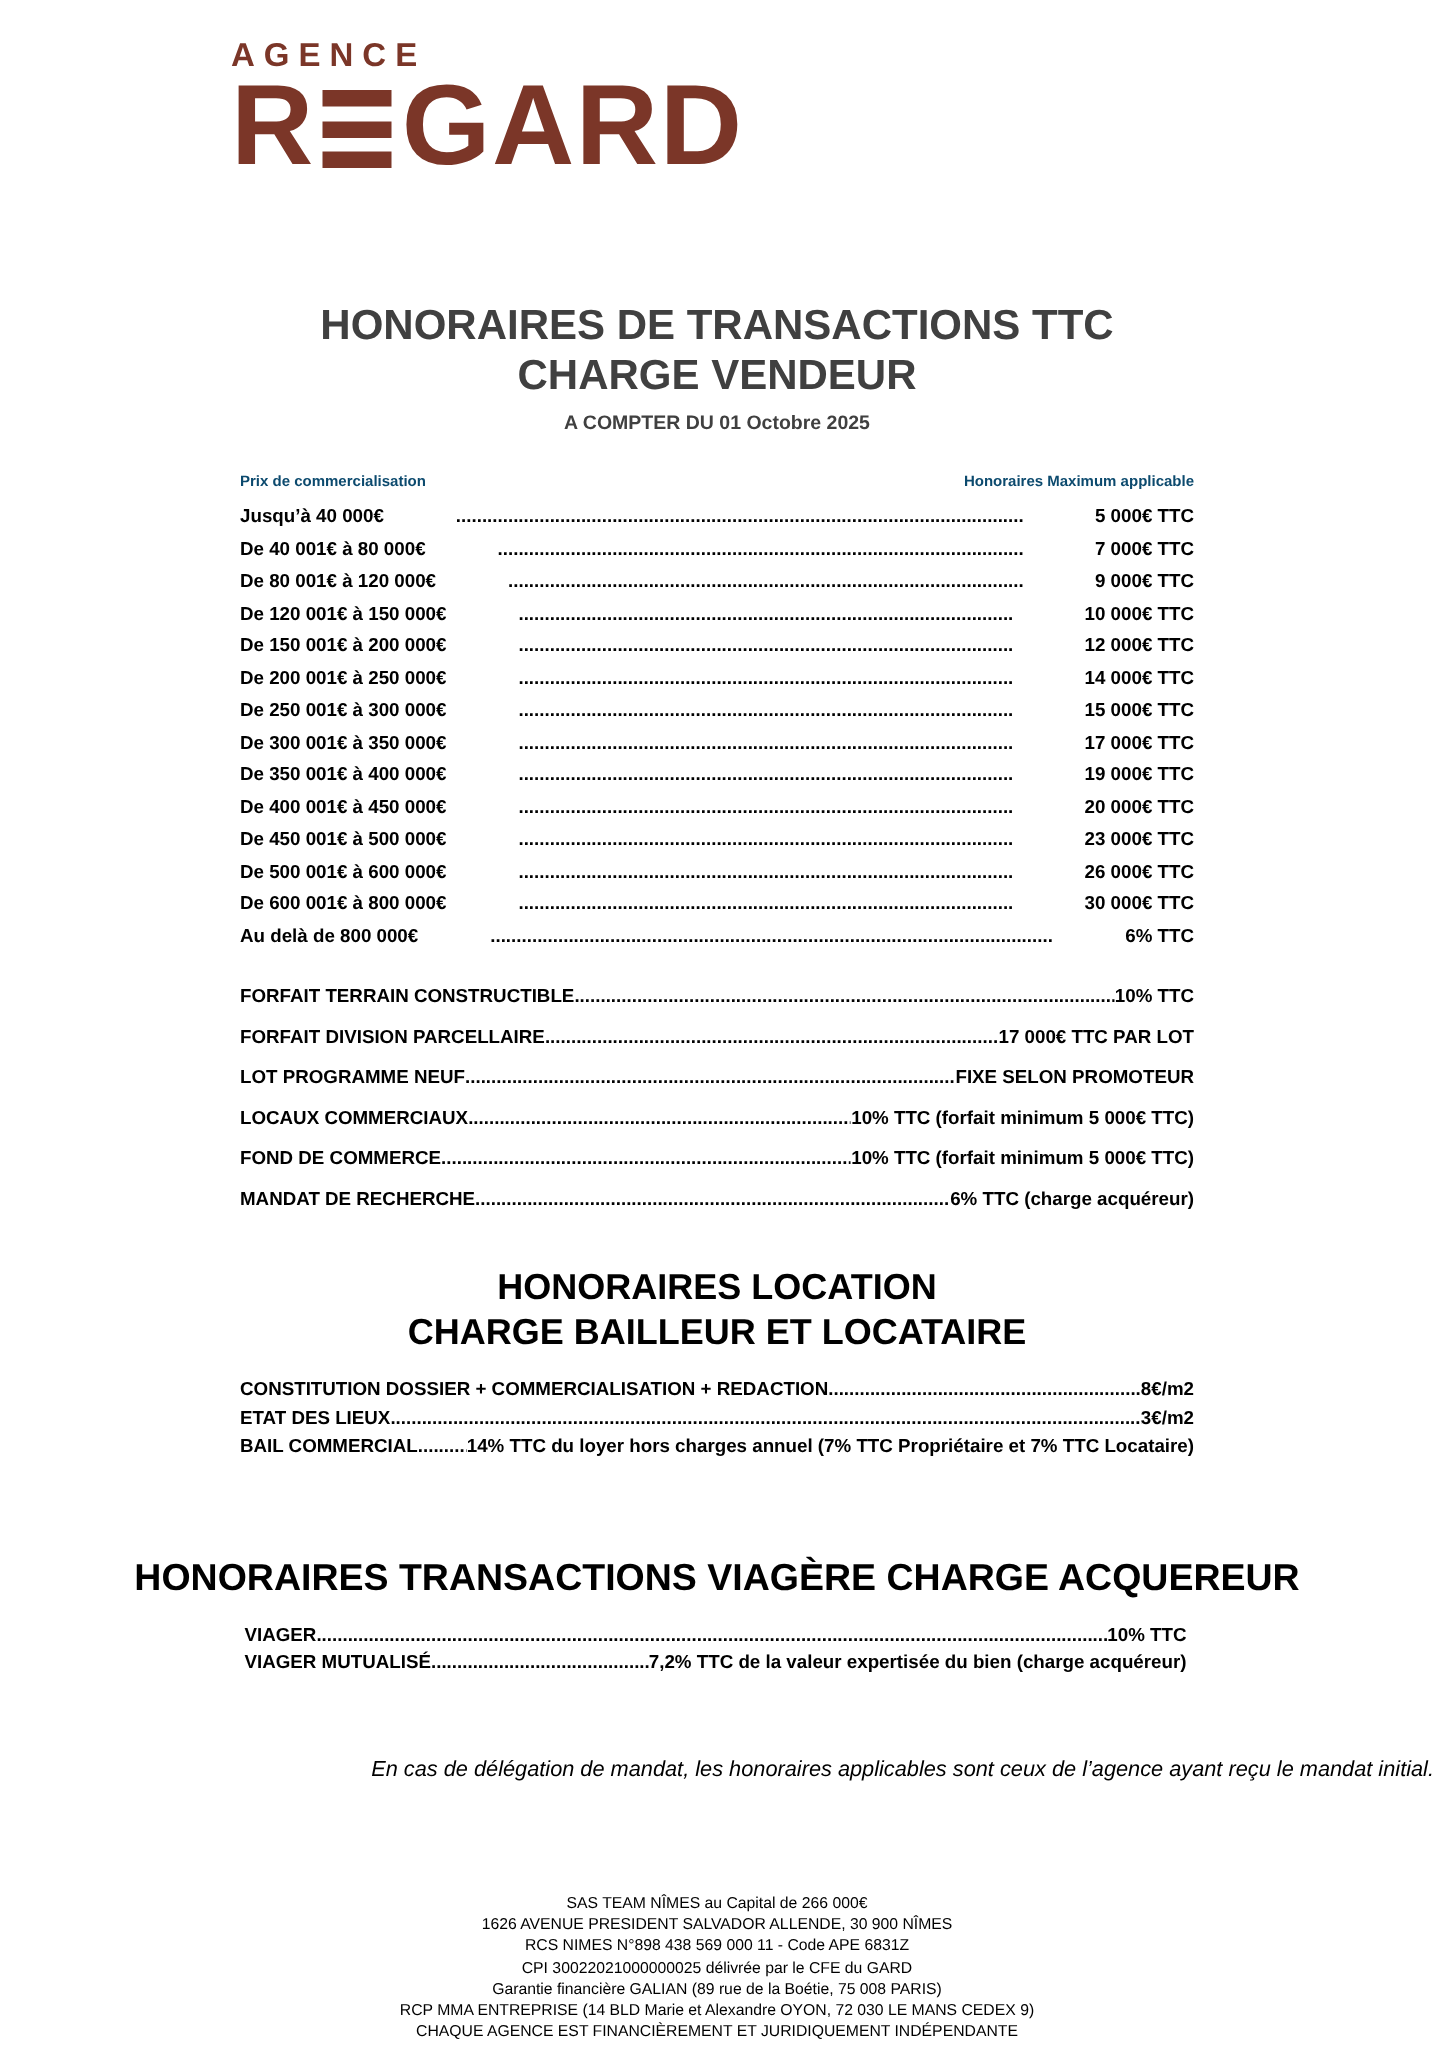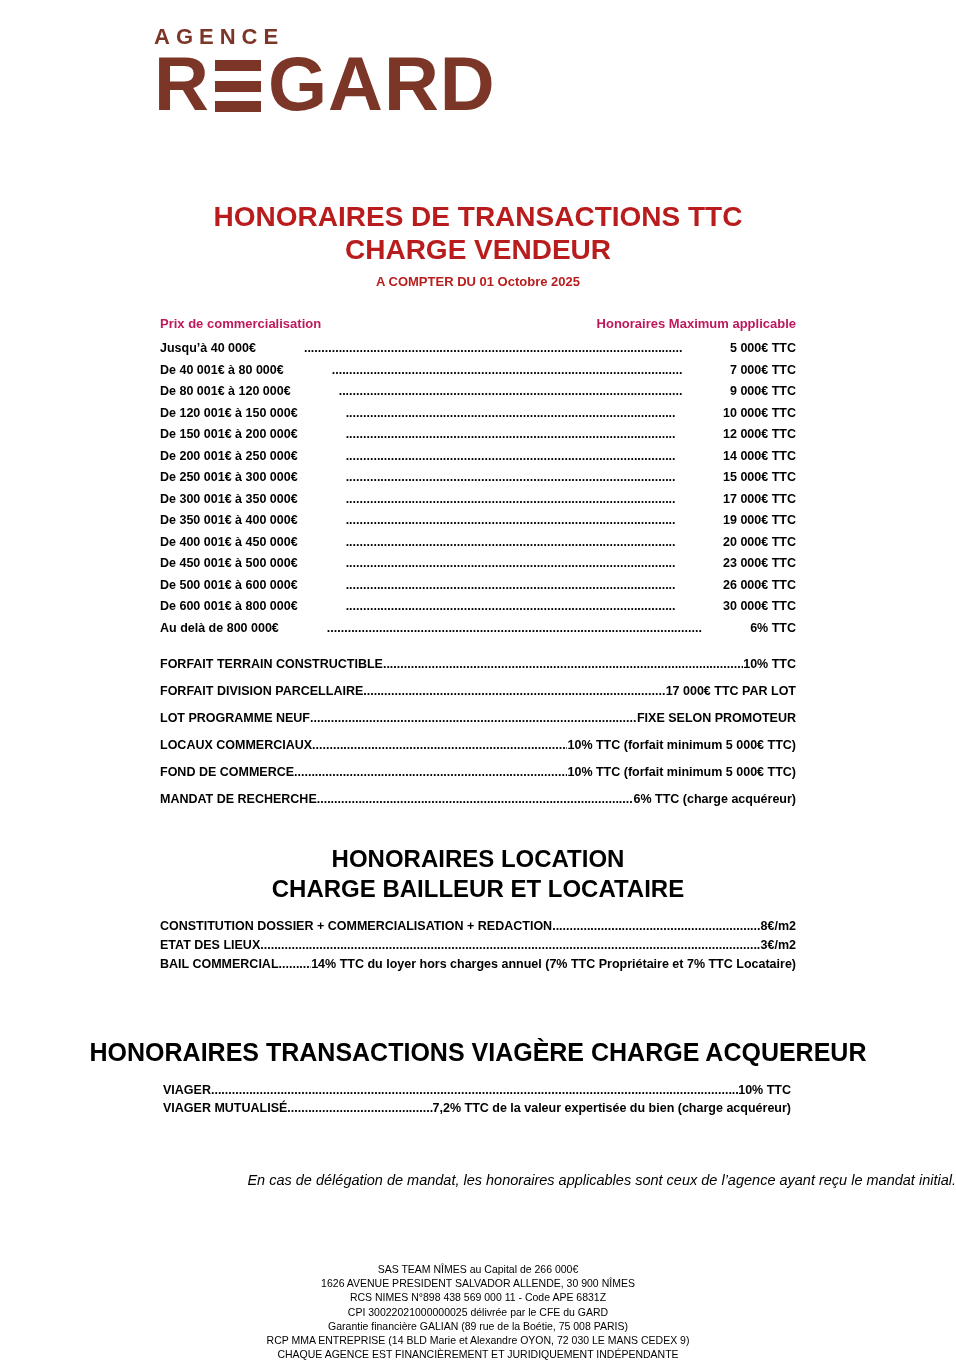--- a/index.html
+++ b/index.html
@@ -16,38 +16,38 @@
   .logo { position: absolute; top: 24px; left: 154px; color: #7B3628; }
   .logo-top { font-size: 22px; font-weight: 600; letter-spacing: 6px; }
   .logo-main { display: flex; align-items: center; margin-top: 2px;
                font-size: 76px; line-height: 64px; font-weight: 700; letter-spacing: 1px; }
   .logo-e { display: inline-flex; flex-direction: column; justify-content: space-between;
             width: 46px; height: 52px; margin: 4px 7px 0 5px; }
   .logo-e i { display: block; height: 11px; background: #7B3628; }
 
   
   .title-block { position: absolute; top: 200px; left: 0; right: 0;
-                 text-align: center; color: #b91c1c; }
+                 text-align: center; color: #404040; }
   .title-line { font-size: 28px; font-weight: 700; line-height: 33px; }
   .subtitle { font-size: 13px; font-weight: 700; margin-top: 8px; }
 
   .sec-title { position: absolute; left: 0; right: 0; text-align: center;
                color: #000000; font-weight: 700; }
   .loc-title { top: 844px; font-size: 24px; line-height: 30px; }
   .viager-title { top: 1038px; font-size: 25px; line-height: 28px; }
 
   
   .tbl { position: absolute; left: 160px; width: 636px; }
   .fee-table { top: 316px; }
   .forfait-table { top: 658px; }
   .loc-table { top: 920px; }
   .viager-table { top: 1084px; left: 163px; width: 628px; }
 
   .thead { display: flex; justify-content: space-between;
-           color: #be185d; font-weight: 700; font-size: 13px; margin-bottom: 11px; }
+           color: #0c4a6e; font-weight: 700; font-size: 10px; margin-bottom: 11px; }
   .row { display: flex; align-items: baseline; font-weight: 700;
          font-size: 12.5px; line-height: 13px; color: #000; }
   .fee-table .row { margin-bottom: 8.5px; gap: 48px; }
   .forfait-table .row { margin-bottom: 14px; }
   .loc-table .row { margin-bottom: 6px; }
   .viager-table .row { margin-bottom: 4.5px; }
   .lbl { white-space: nowrap; }
   .dots { flex: 1 1 auto; overflow: hidden; white-space: nowrap; min-width: 10px; }
   .dots::before { content: "...................................................................................................................................................................................................................................................................................................."; }
   .val { white-space: nowrap; text-align: right; }

